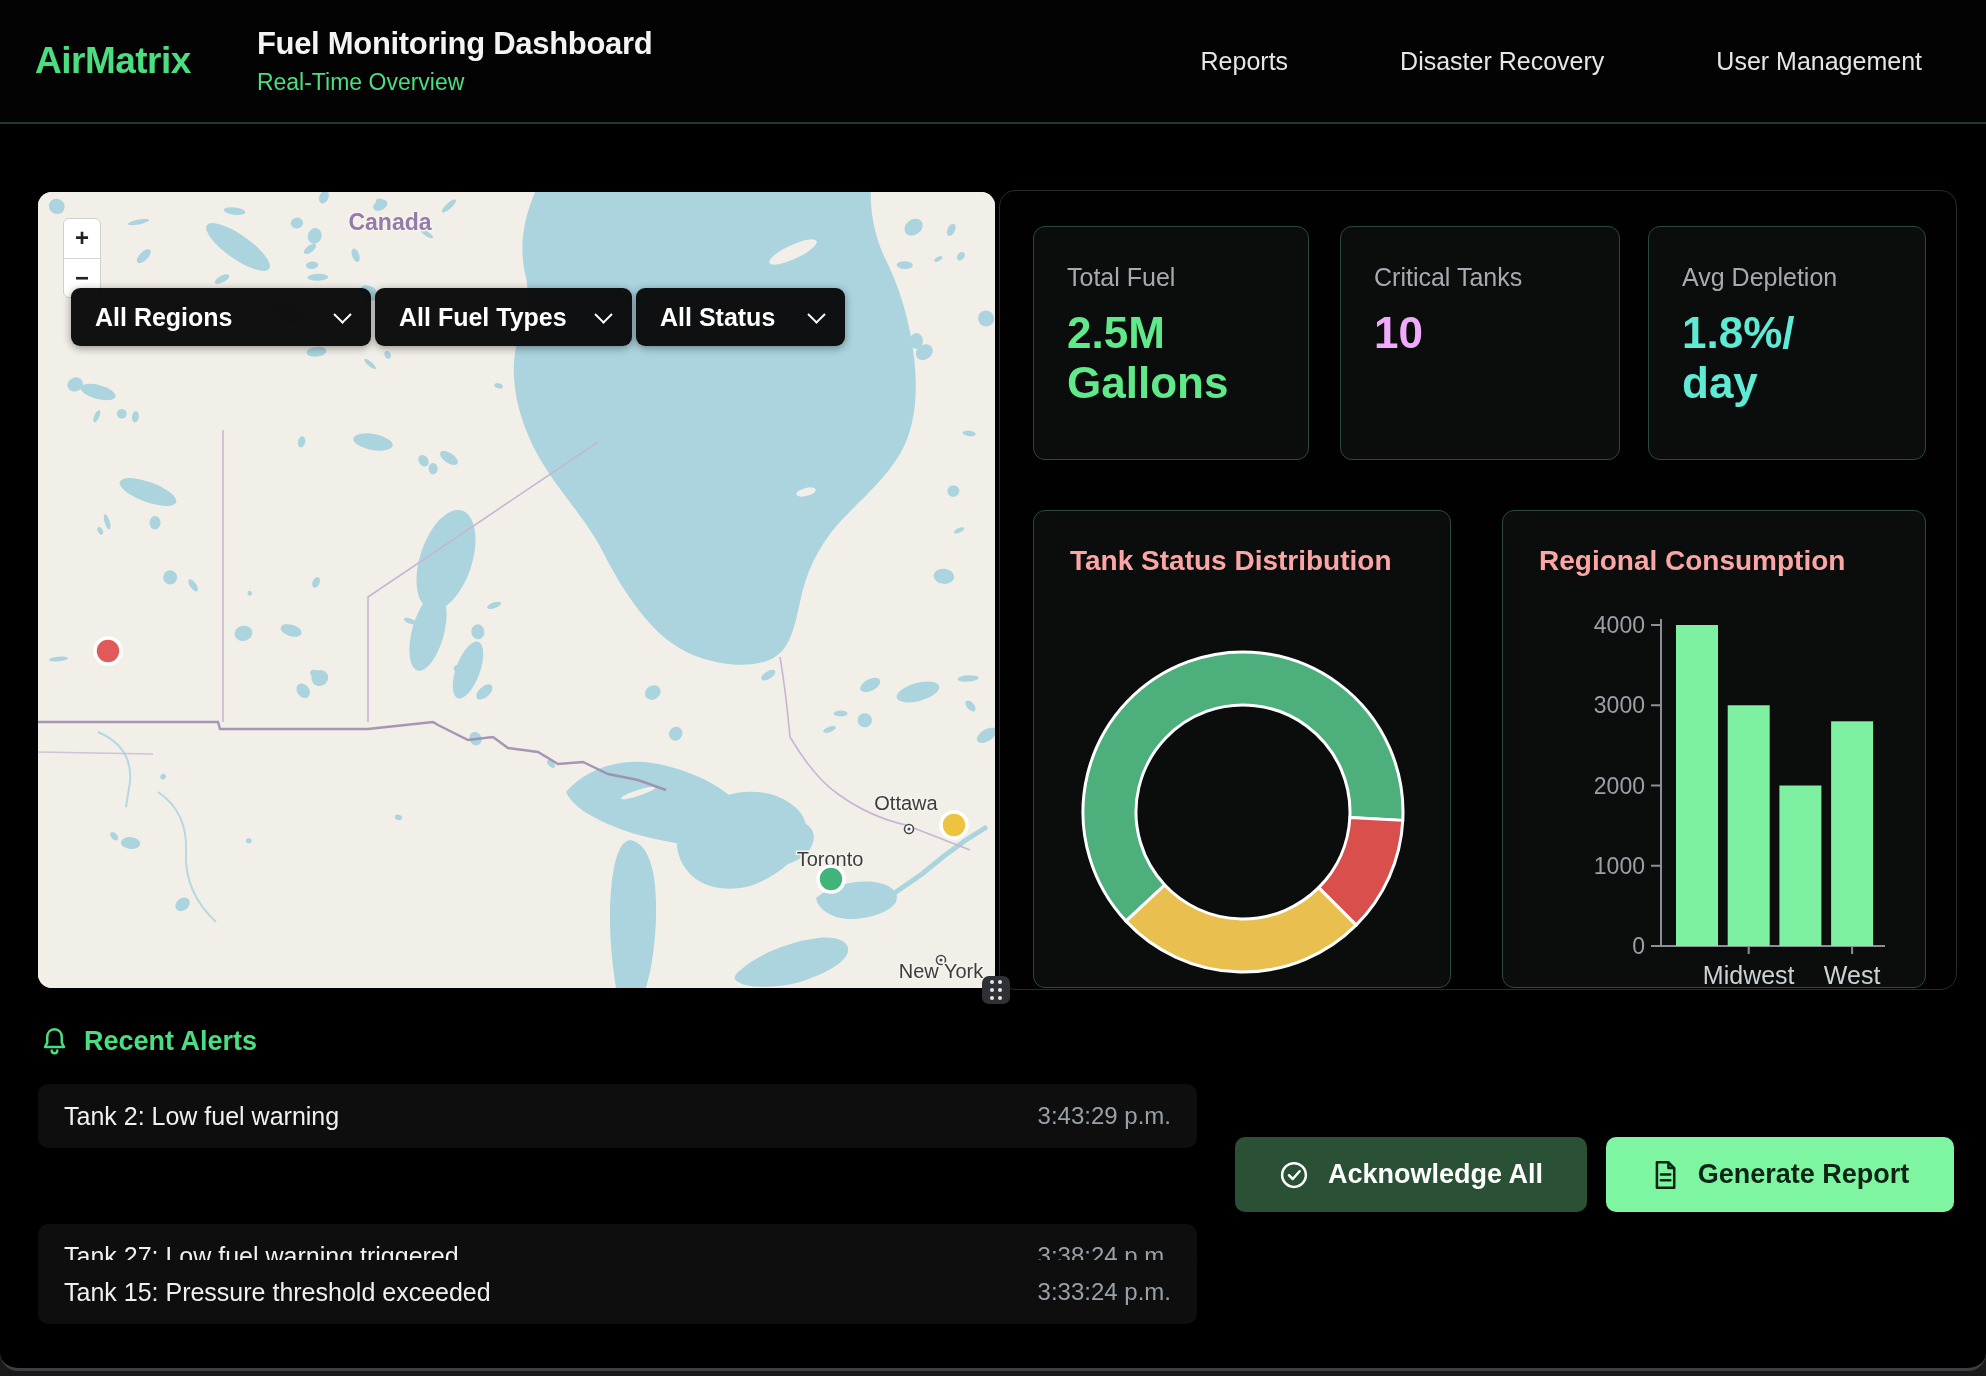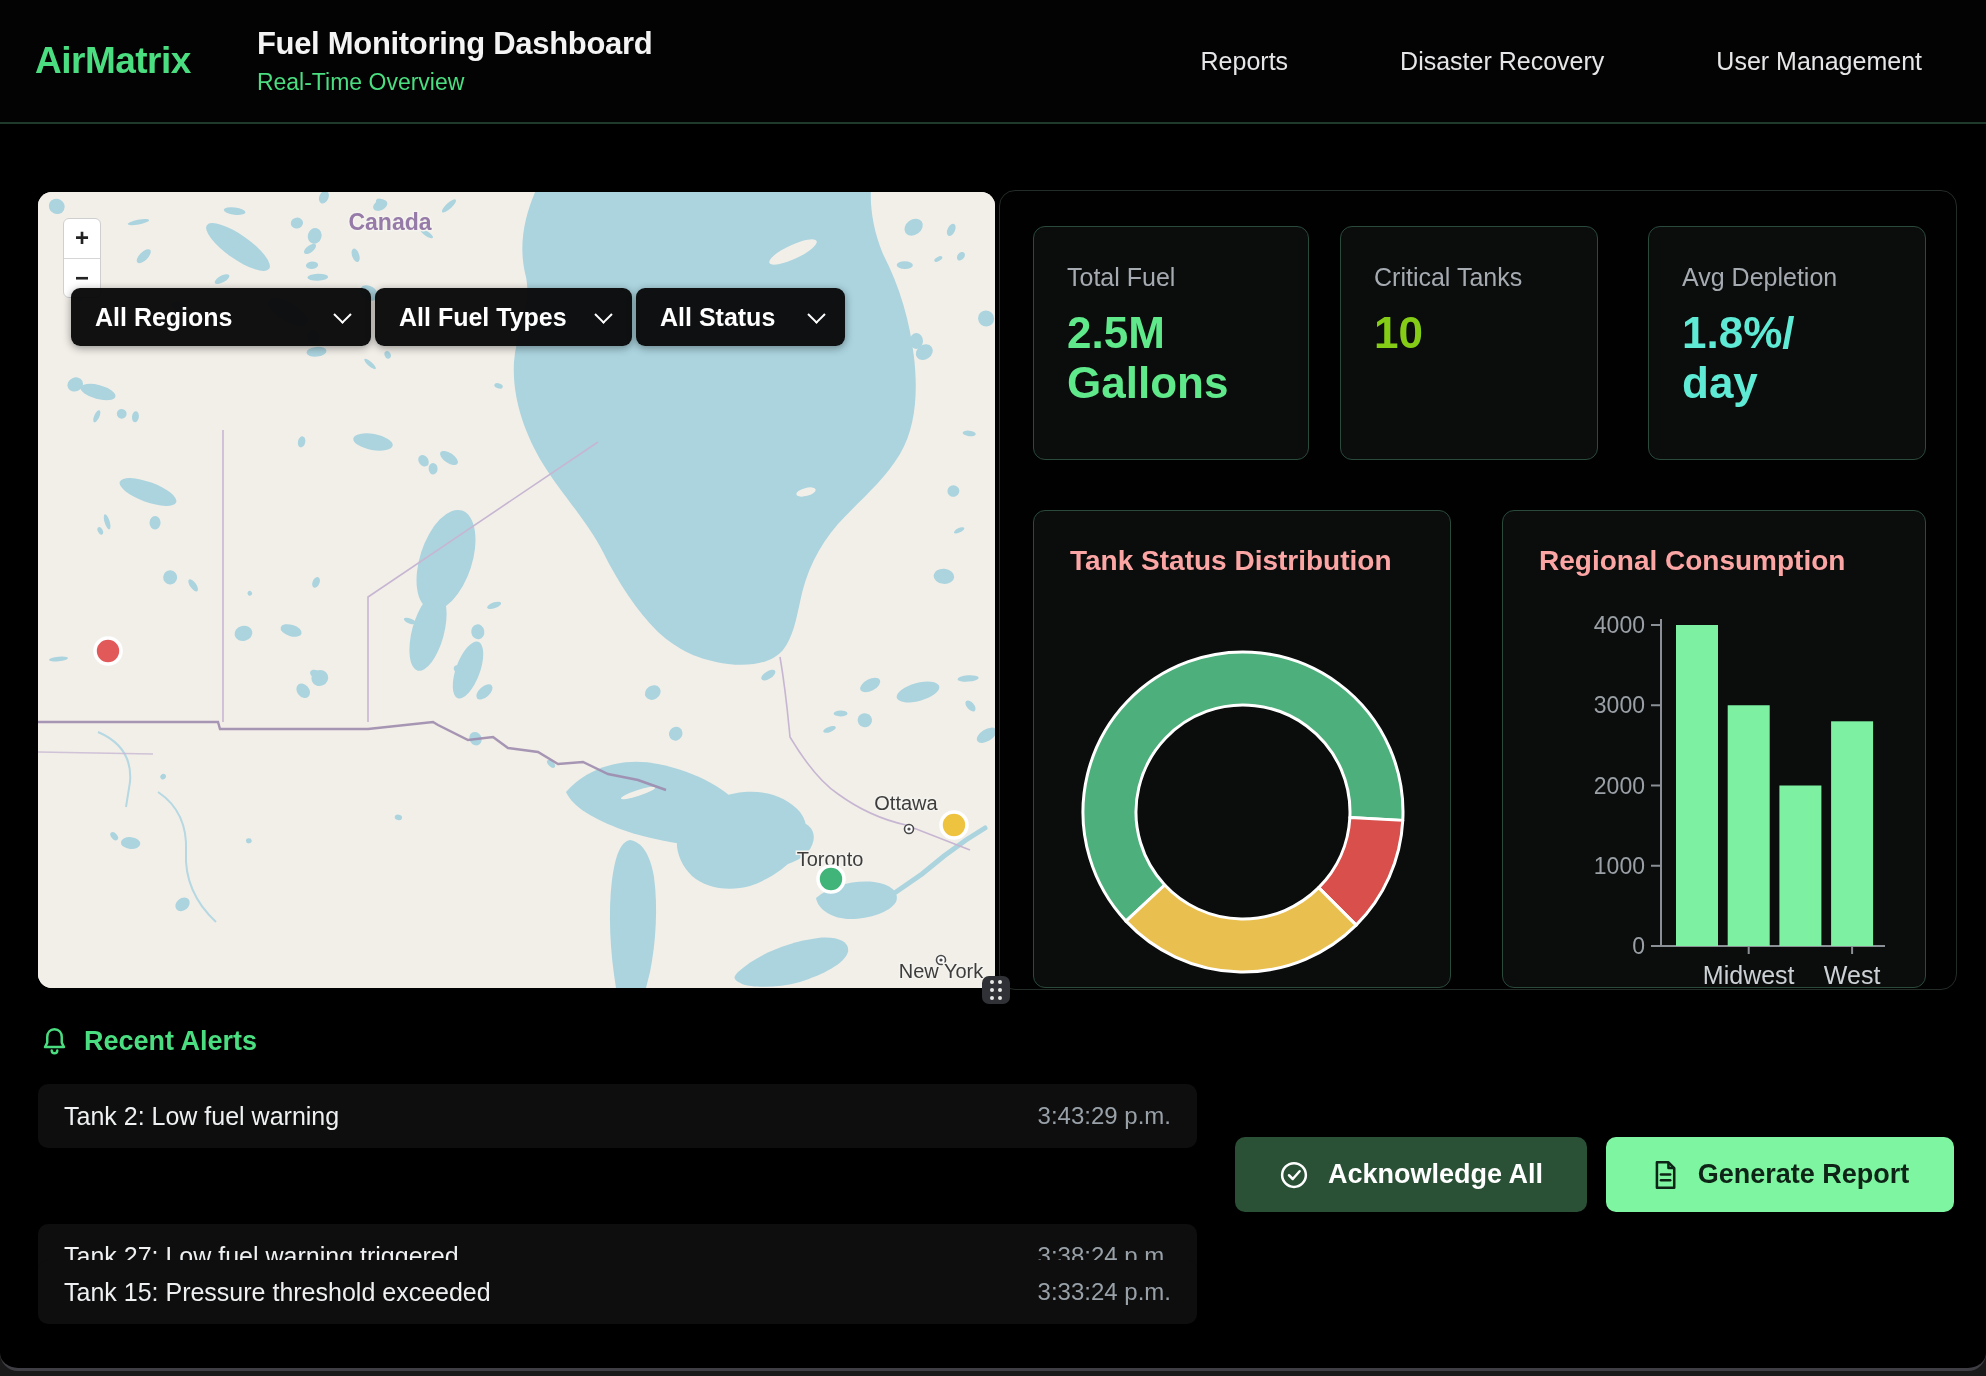--- a/index.html
+++ b/index.html
@@ -240,23 +240,23 @@
         <i></i>
         <i></i>
   </div>
 
   <div class="panel">
     <div class="stat-card" style="left:33px;width:276px;">
       <div class="stat-label">Total Fuel</div>
       <div class="stat-value" style="color: rgb(95, 233, 139);">2.5M
 Gallons</div>
     </div>
-    <div class="stat-card" style="left:340px;width:258px;">
+    <div class="stat-card" style="left:340px;width:280px;">
       <div class="stat-label">Critical Tanks</div>
-      <div class="stat-value" style="color: #84cc16;">10</div>
+      <div class="stat-value" style="color: #f0abfc;">10</div>
     </div>
     <div class="stat-card" style="left:648px;width:278px;">
       <div class="stat-label">Avg Depletion</div>
       <div class="stat-value" style="color: #5eead4;">1.8%/
 day</div>
     </div>
 
     <div class="chart-card" style="left:33px;width:418px;">
       <div class="chart-title">Tank Status Distribution</div>
       <svg id="donutSvg" width="418" height="478" viewBox="0 0 418 478">

